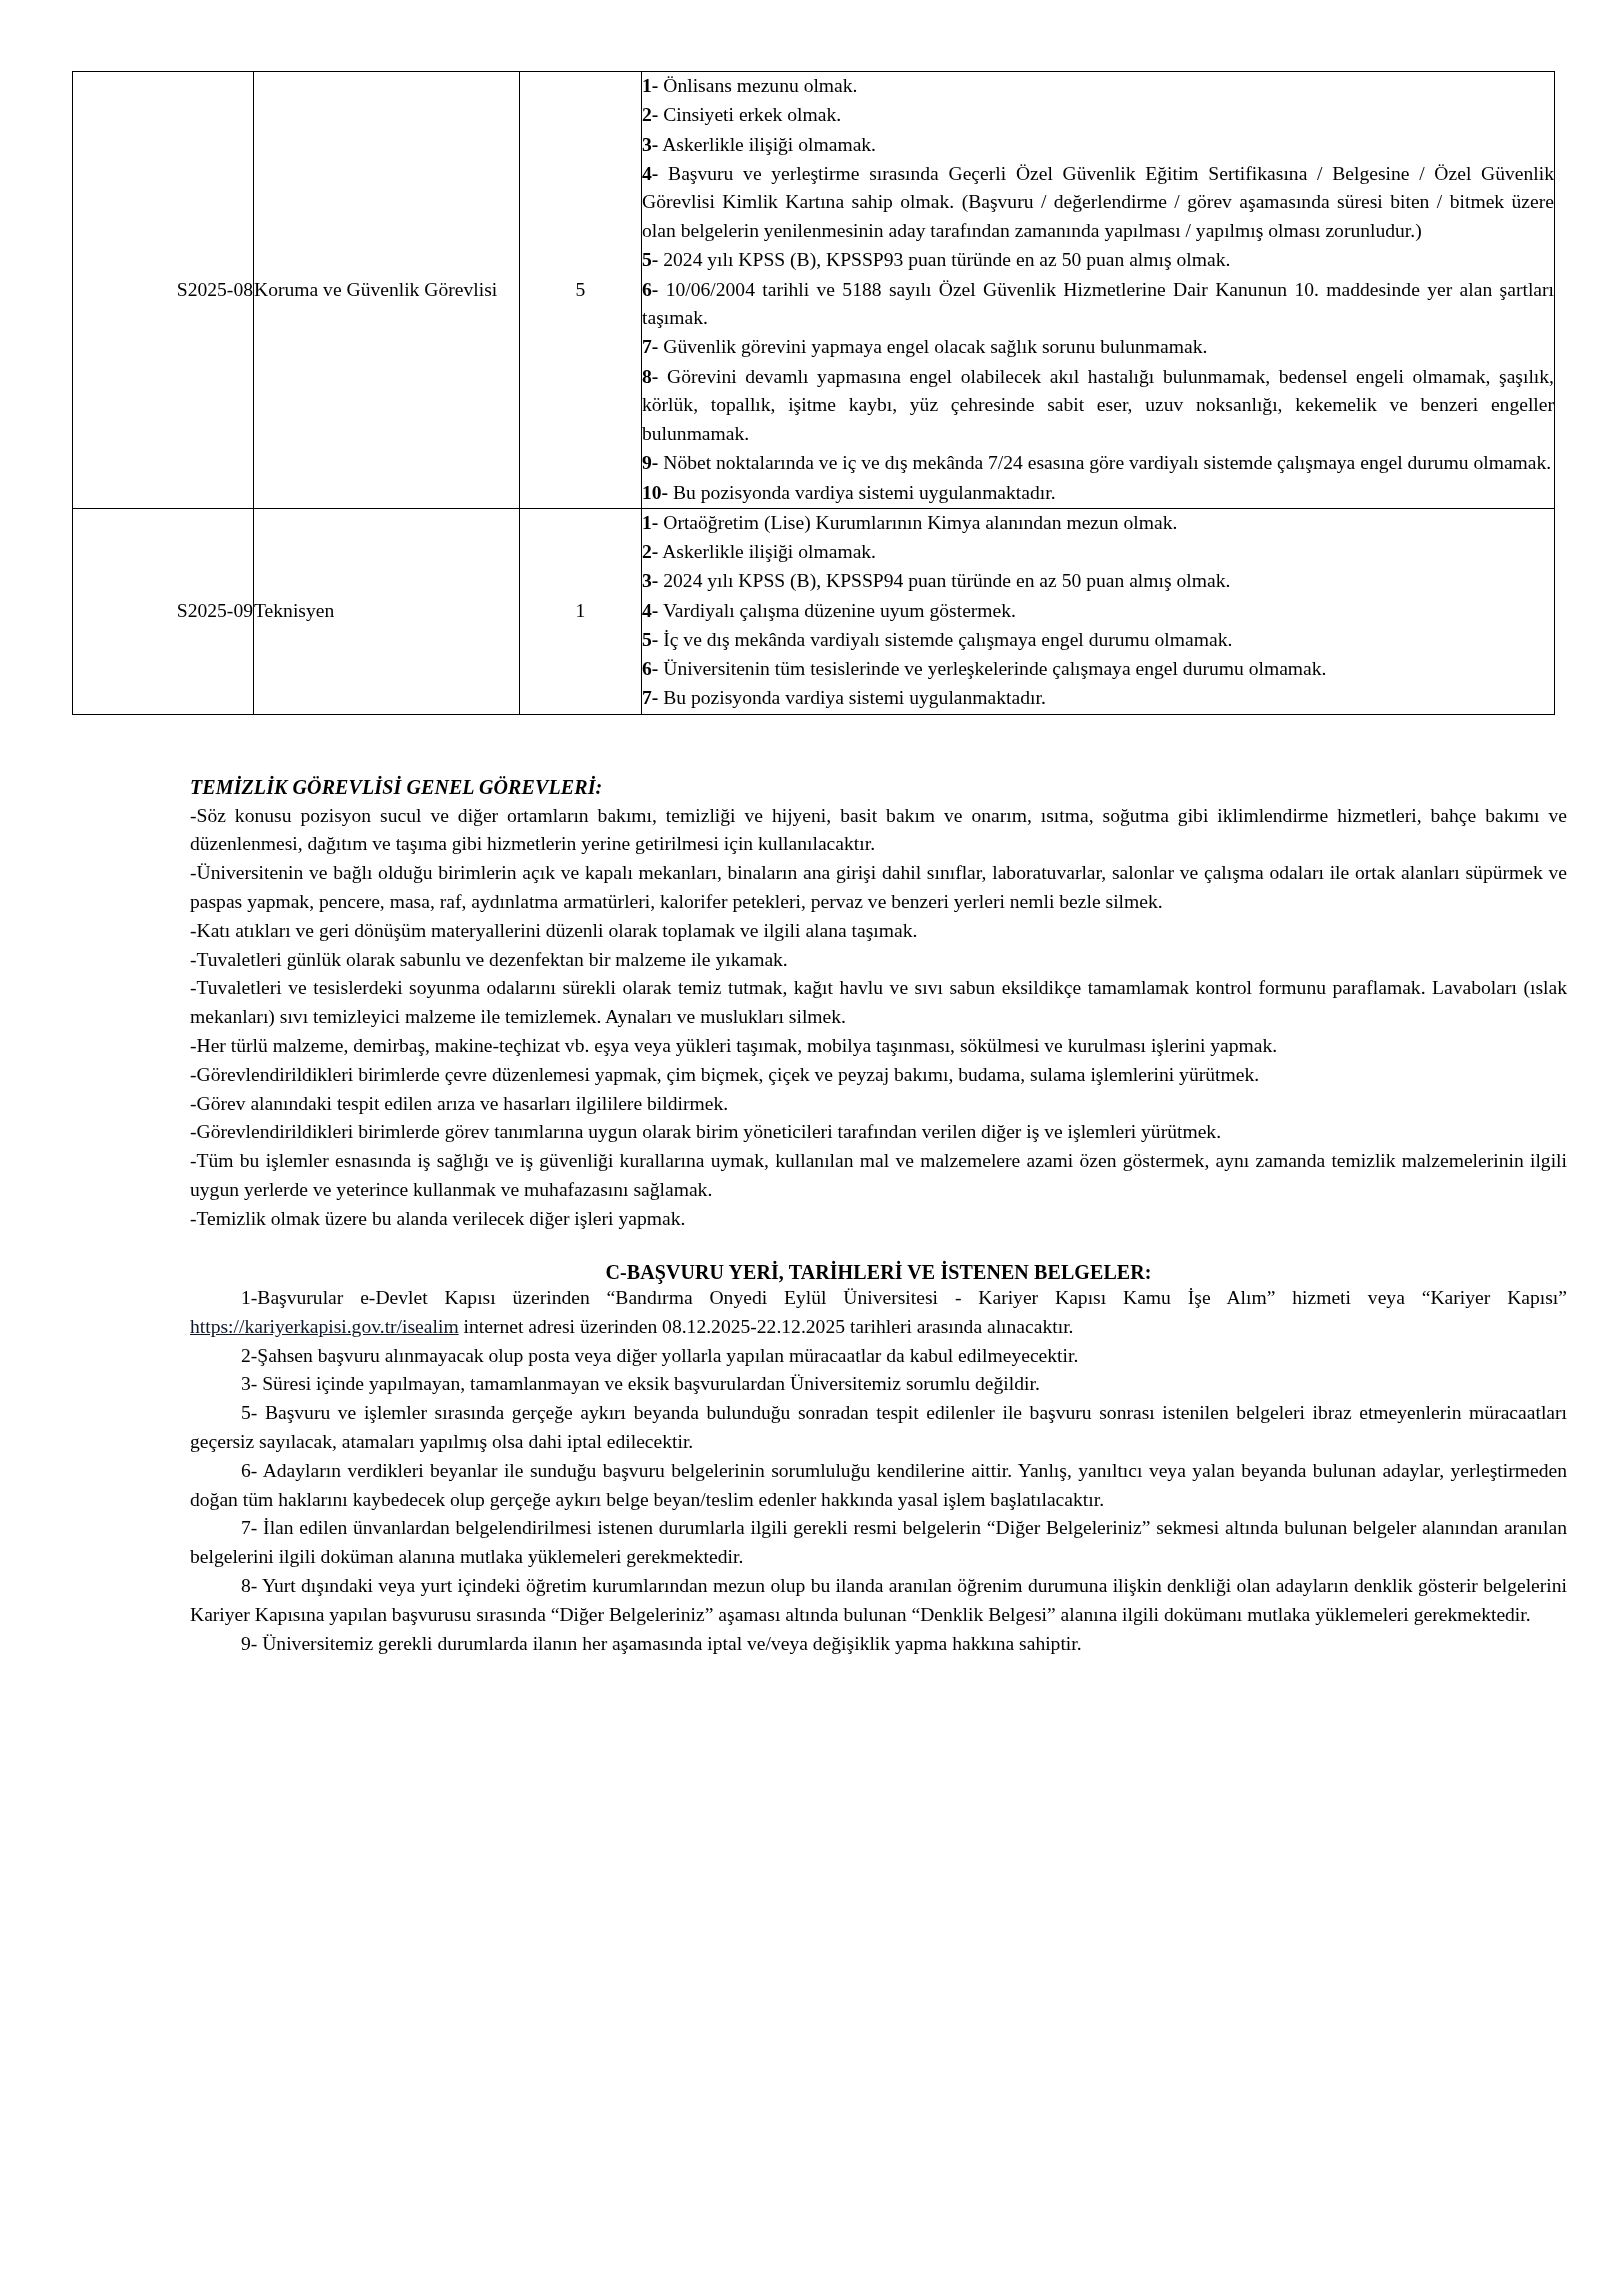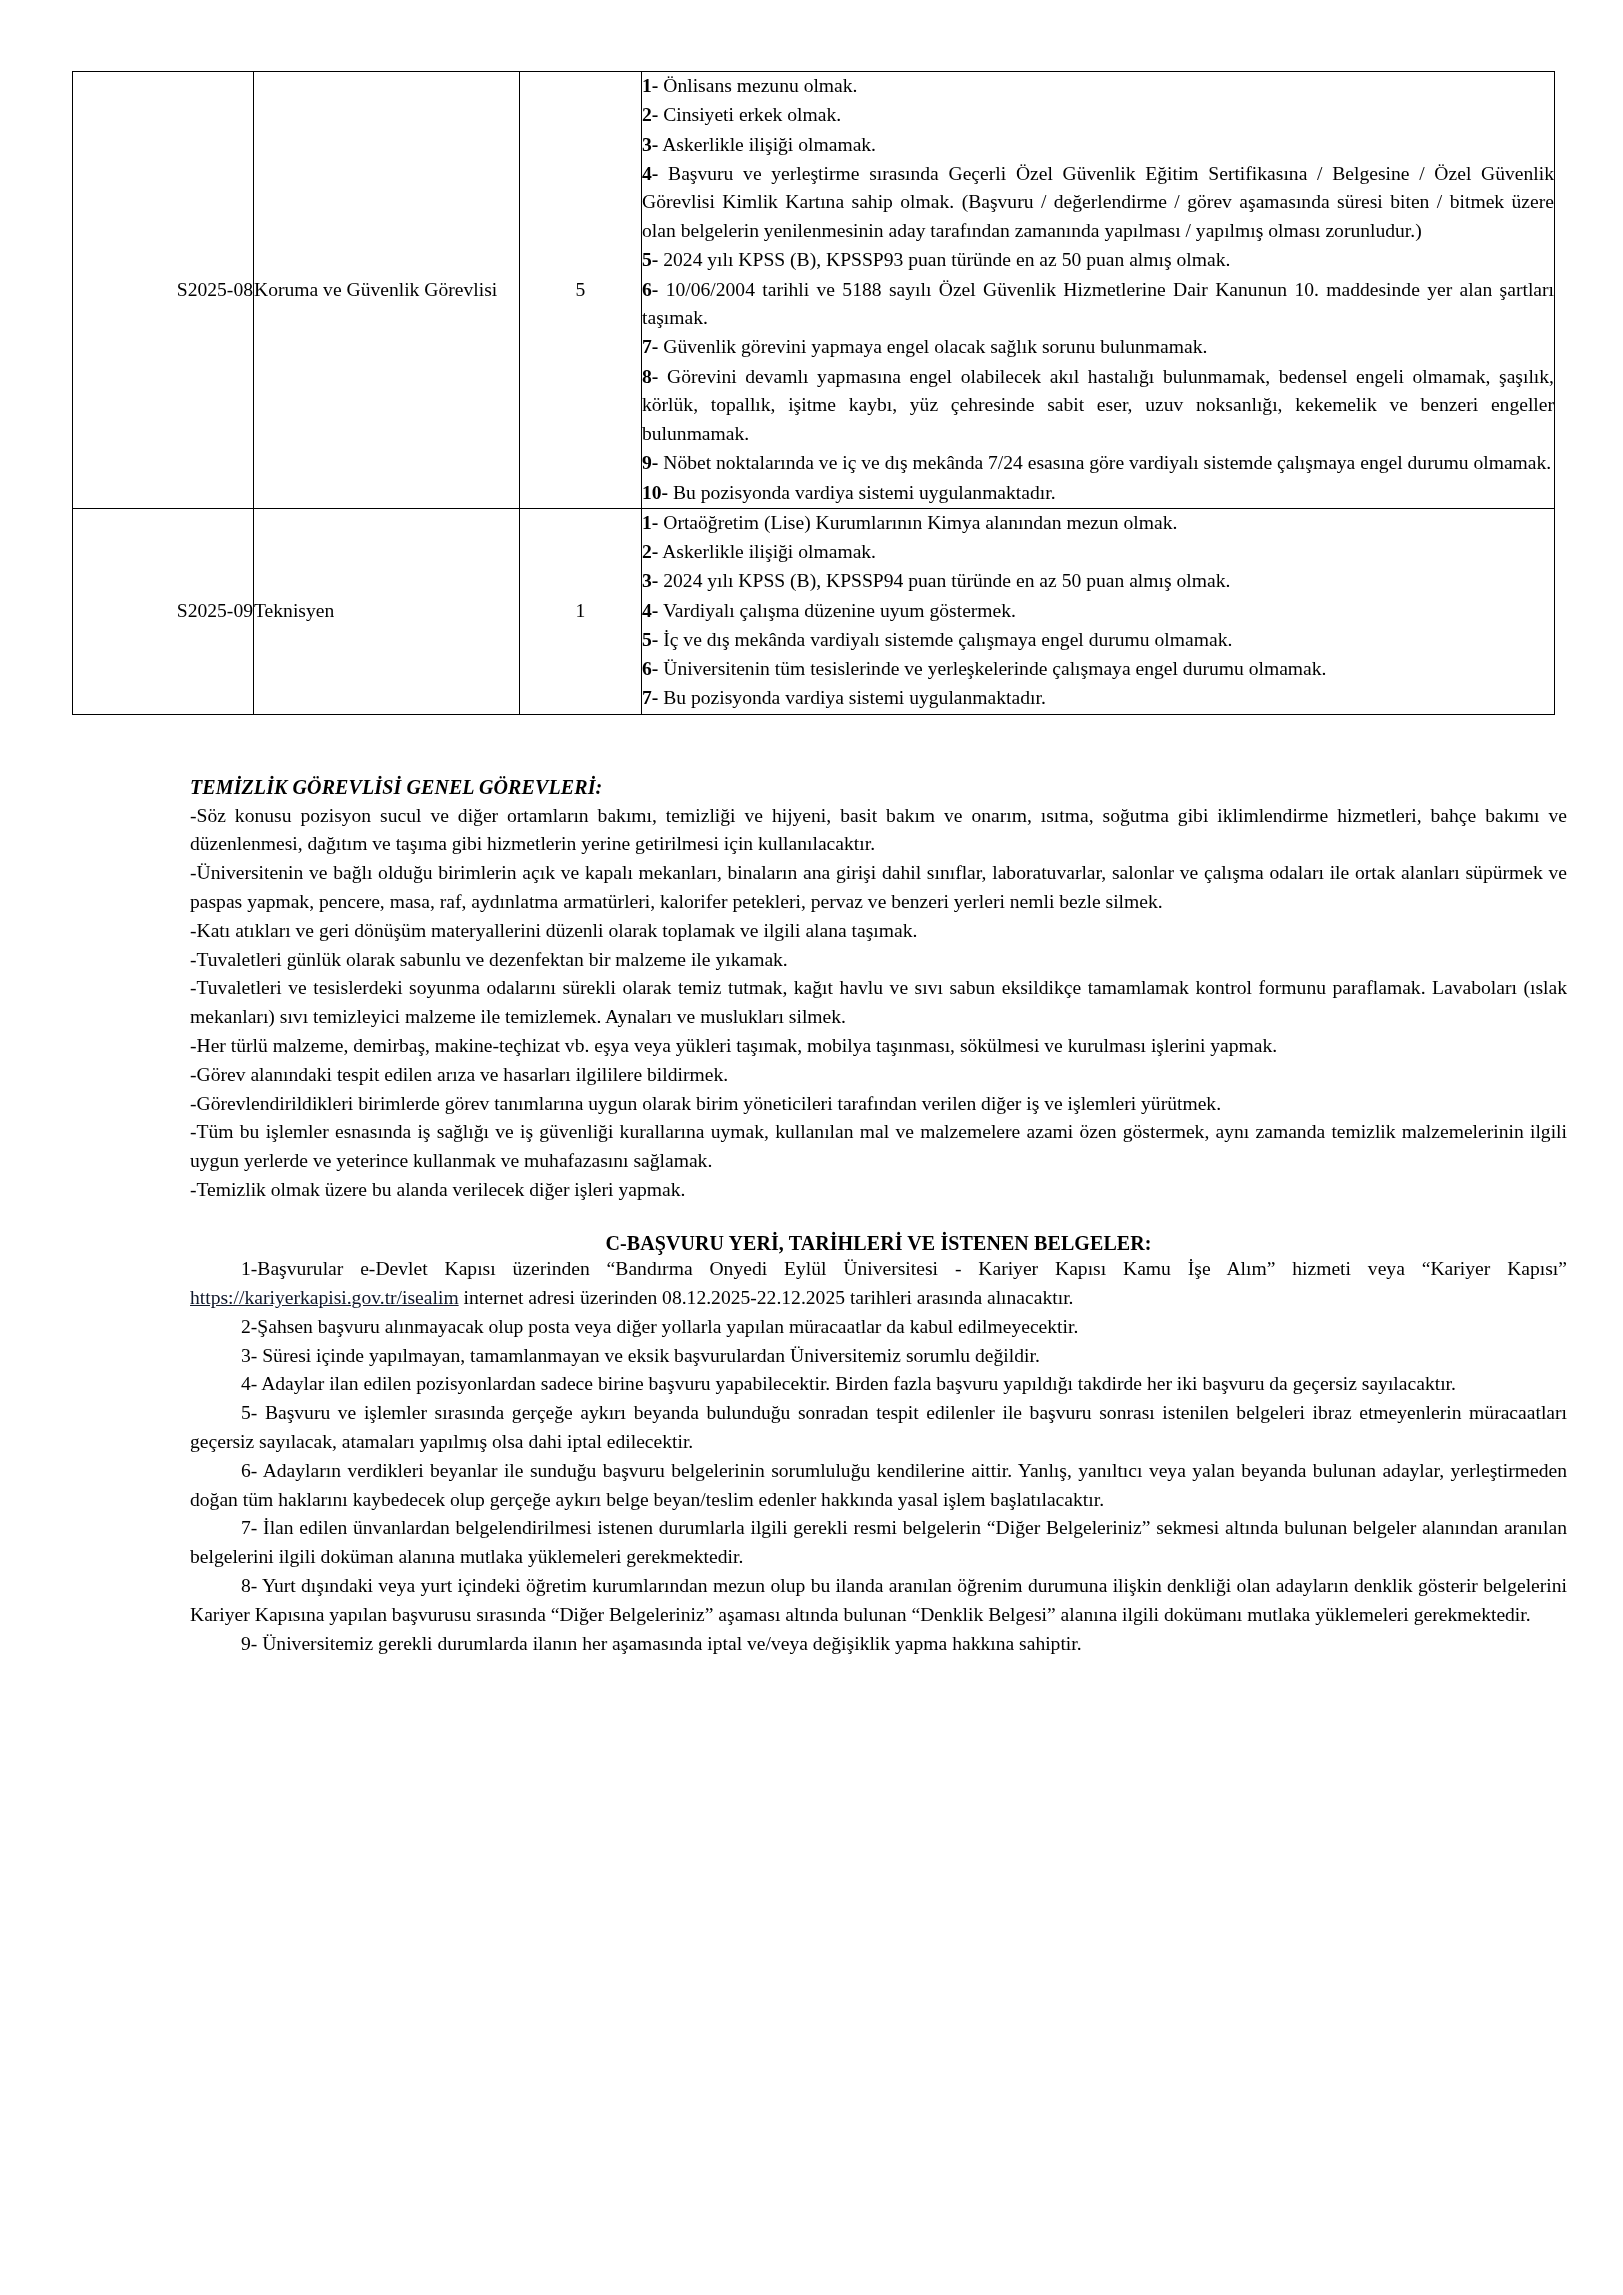--- a/index.html
+++ b/index.html
@@ -157,36 +157,36 @@
 
     <h2 class="section-head">TEMİZLİK GÖREVLİSİ GENEL GÖREVLERİ:</h2>
 
     <div id="cleaning-duties-list">
         <p class="para">-Söz konusu pozisyon sucul ve diğer ortamların bakımı, temizliği ve hijyeni, basit bakım ve onarım, ısıtma, soğutma gibi iklimlendirme hizmetleri, bahçe bakımı ve düzenlenmesi, dağıtım ve taşıma gibi hizmetlerin yerine getirilmesi için kullanılacaktır.</p>
         <p class="para">-Üniversitenin ve bağlı olduğu birimlerin açık ve kapalı mekanları, binaların ana girişi dahil sınıflar, laboratuvarlar, salonlar ve çalışma odaları ile ortak alanları süpürmek ve paspas yapmak, pencere, masa, raf, aydınlatma armatürleri, kalorifer petekleri, pervaz ve benzeri yerleri nemli bezle silmek.</p>
         <p class="para">-Katı atıkları ve geri dönüşüm materyallerini düzenli olarak toplamak ve ilgili alana taşımak.</p>
         <p class="para">-Tuvaletleri günlük olarak sabunlu ve dezenfektan bir malzeme ile yıkamak.</p>
         <p class="para">-Tuvaletleri ve tesislerdeki soyunma odalarını sürekli olarak temiz tutmak, kağıt havlu ve sıvı sabun eksildikçe tamamlamak kontrol formunu paraflamak. Lavaboları (ıslak mekanları) sıvı temizleyici malzeme ile temizlemek. Aynaları ve muslukları silmek.</p>
         <p class="para">-Her türlü malzeme, demirbaş, makine-teçhizat vb. eşya veya yükleri taşımak, mobilya taşınması, sökülmesi ve kurulması işlerini yapmak.</p>
+        <p class="para">-Görevlendirildikleri birimlerde çevre düzenlemesi yapmak, çim biçmek, çiçek ve peyzaj bakımı, budama, sulama işlemlerini yürütmek.</p>
         <p class="para">-Görev alanındaki tespit edilen arıza ve hasarları ilgililere bildirmek.</p>
         <p class="para">-Görevlendirildikleri birimlerde görev tanımlarına uygun olarak birim yöneticileri tarafından verilen diğer iş ve işlemleri yürütmek.</p>
         <p class="para">-Tüm bu işlemler esnasında iş sağlığı ve iş güvenliği kurallarına uymak, kullanılan mal ve malzemelere azami özen göstermek, aynı zamanda temizlik malzemelerinin ilgili uygun yerlerde ve yeterince kullanmak ve muhafazasını sağlamak.</p>
         <p class="para">-Temizlik olmak üzere bu alanda verilecek diğer işleri yapmak.</p>
       </div>
 
     <div class="spacer-md"></div>
 
     <h2 class="section-head-c">C-BAŞVURU YERİ, TARİHLERİ VE İSTENEN BELGELER:</h2>
 
     <p class="para para-indent"><span>1-Başvurular e-Devlet Kapısı üzerinden “Bandırma Onyedi Eylül Üniversitesi - Kariyer Kapısı Kamu İşe Alım” hizmeti veya “Kariyer Kapısı” </span><a class="link" href="#">https://kariyerkapisi.gov.tr/isealim</a><span> internet adresi üzerinden </span><span class="bold">08.12.2025-22.12.2025</span><span> tarihleri arasında alınacaktır.</span></p>
 
     <div id="application-items">
         <p class="para para-indent">2-Şahsen başvuru alınmayacak olup posta veya diğer yollarla yapılan müracaatlar da kabul edilmeyecektir.</p>
         <p class="para para-indent">3- Süresi içinde yapılmayan, tamamlanmayan ve eksik başvurulardan Üniversitemiz sorumlu değildir.</p>
-        <p class="para para-indent">4- Adaylar ilan edilen pozisyonlardan sadece birine başvuru yapabilecektir. Birden fazla başvuru yapıldığı takdirde her iki başvuru da geçersiz sayılacaktır.</p>
         <p class="para para-indent">5- Başvuru ve işlemler sırasında gerçeğe aykırı beyanda bulunduğu sonradan tespit edilenler ile başvuru sonrası istenilen belgeleri ibraz etmeyenlerin müracaatları geçersiz sayılacak, atamaları yapılmış olsa dahi iptal edilecektir.</p>
         <p class="para para-indent">6- Adayların verdikleri beyanlar ile sunduğu başvuru belgelerinin sorumluluğu kendilerine aittir. Yanlış, yanıltıcı veya yalan beyanda bulunan adaylar, yerleştirmeden doğan tüm haklarını kaybedecek olup gerçeğe aykırı belge beyan/teslim edenler hakkında yasal işlem başlatılacaktır.</p>
         <p class="para para-indent">7- İlan edilen ünvanlardan belgelendirilmesi istenen durumlarla ilgili gerekli resmi belgelerin “Diğer Belgeleriniz” sekmesi altında bulunan belgeler alanından aranılan belgelerini ilgili doküman alanına mutlaka yüklemeleri gerekmektedir.</p>
         <p class="para para-indent">8- Yurt dışındaki veya yurt içindeki öğretim kurumlarından mezun olup bu ilanda aranılan öğrenim durumuna ilişkin denkliği olan adayların denklik gösterir belgelerini Kariyer Kapısına yapılan başvurusu sırasında “Diğer Belgeleriniz” aşaması altında bulunan “Denklik Belgesi” alanına ilgili dokümanı mutlaka yüklemeleri gerekmektedir.</p>
         <p class="para para-indent">9- Üniversitemiz gerekli durumlarda ilanın her aşamasında iptal ve/veya değişiklik yapma hakkına sahiptir.</p>
       </div>
 
   </div>
 
 </div>

